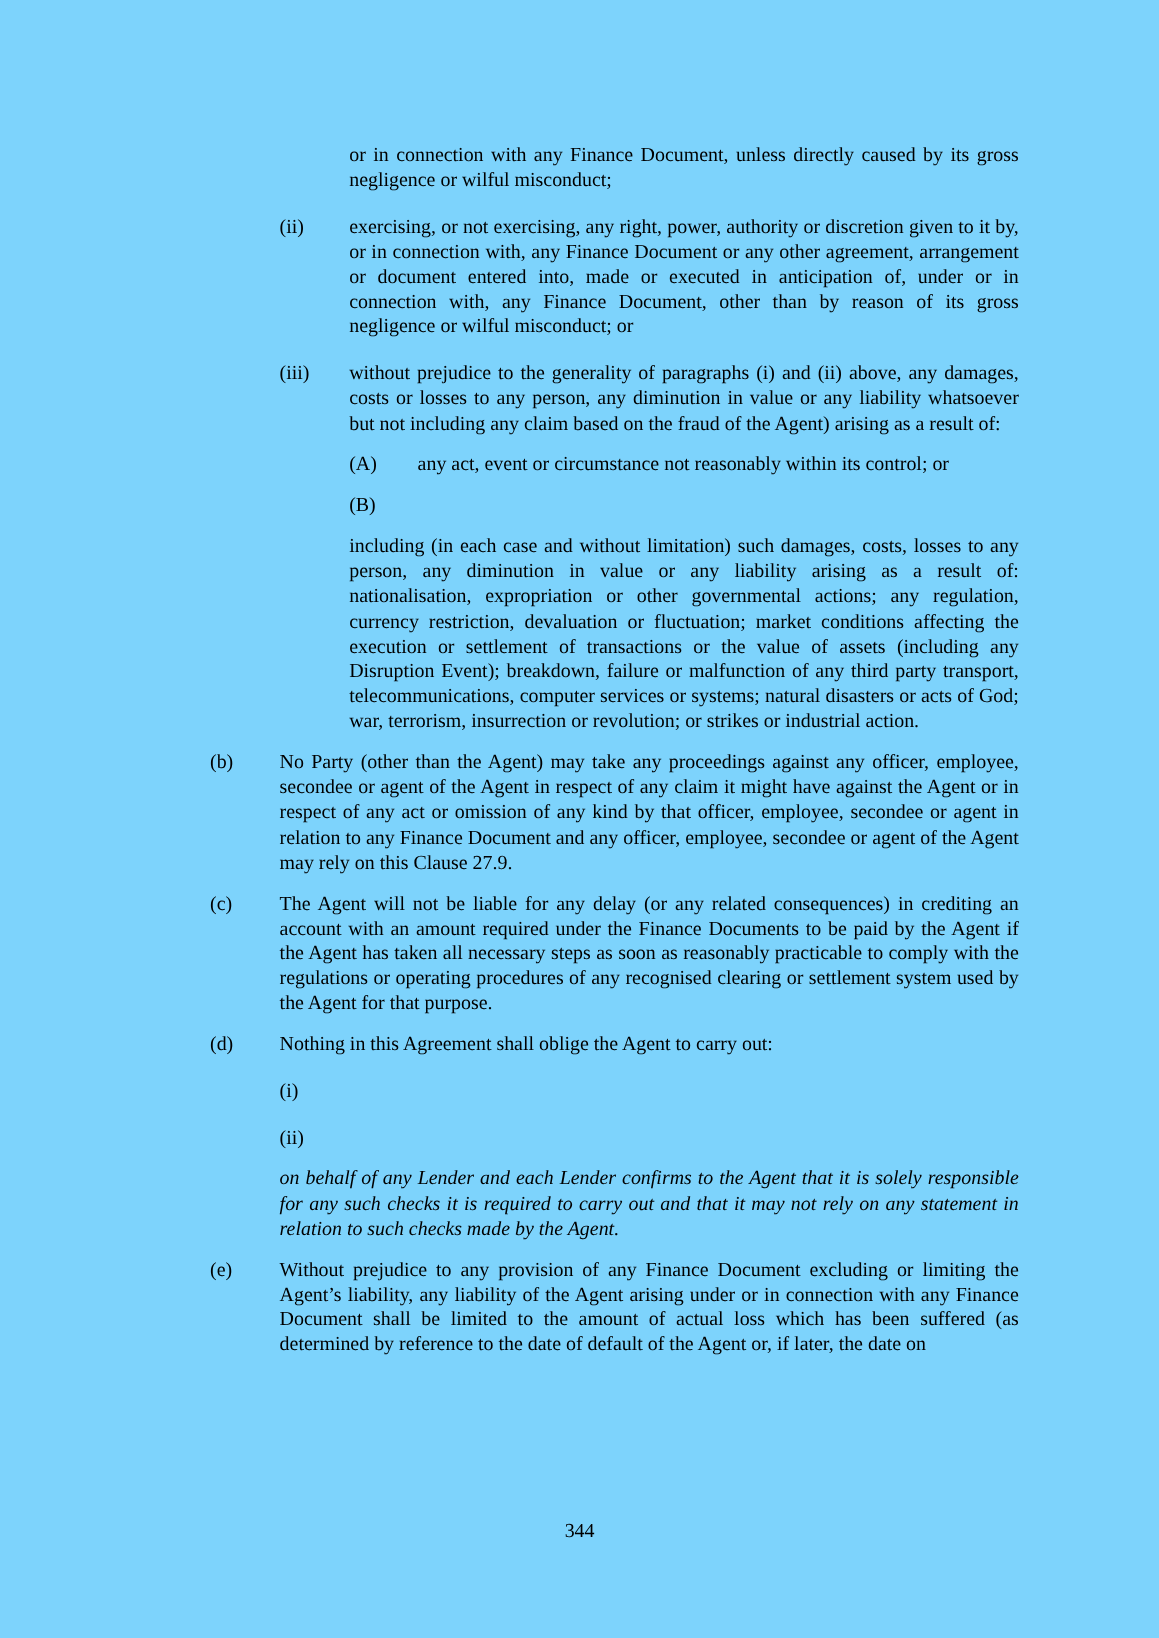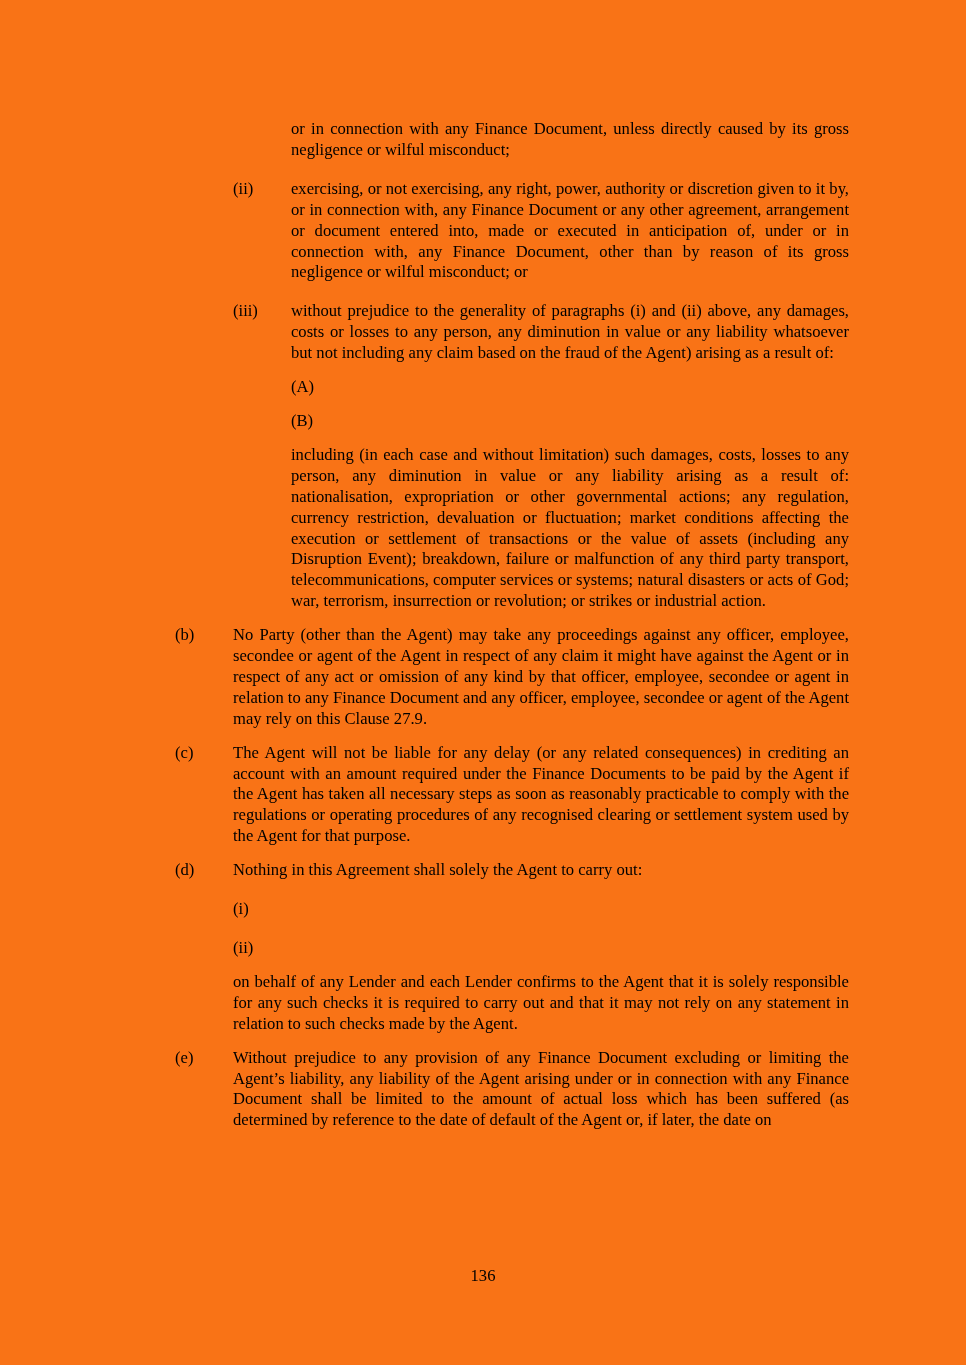--- a/index.html
+++ b/index.html
@@ -12,21 +12,21 @@
     height: 1365px;
     position: relative;
     font-family: "Liberation Serif", serif;
     color: #000000;
     overflow: hidden;
   }
   .page {
     position: relative;
     width: 966px;
     height: 1365px;
-    background: #f97316;
+    background: #7dd3fc;
   }
   .content {
     position: absolute;
     top: 119px;
     left: 0;
     right: 0;
   }
   .block {
     display: flex;
     align-items: flex-start;
@@ -43,21 +43,21 @@
     flex: 0 0 57px;
   }
   .block .text {
     flex: 1 1 auto;
     text-align: justify;
   }
   
   .l1  { padding-left: 175px; }
   .l2  { padding-left: 233px; margin-top: 18px; }
   .l3  { padding-left: 291px; }
-  .l1c { padding-left: 233px; }
+  .l1c { padding-left: 233px; font-style: italic; }
   .l2c { padding-left: 291px; }
   .footer {
     position: absolute;
     top: 1266px;
     left: 0;
     width: 966px;
     text-align: center;
     font-size: 16.6px;
     line-height: 20.9px;
   }
@@ -73,49 +73,50 @@
       <div class="block l2">
         <span class="label">(ii)</span>
         <div class="text">exercising, or not exercising, any right, power, authority or discretion given to it by, or in connection with, any Finance Document or any other agreement, arrangement or document entered into, made or executed in anticipation of, under or in connection with, any Finance Document, other than by reason of its gross negligence or wilful misconduct; or</div>
       </div>
       <div class="block l2">
         <span class="label">(iii)</span>
         <div class="text">without prejudice to the generality of paragraphs (i) and (ii) above, any damages, costs or losses to any person, any diminution in value or any liability whatsoever but not including any claim based on the fraud of the Agent) arising as a result of:</div>
       </div>
       <div class="block l3">
         <span class="label">(A)</span>
+        <div class="text">any act, event or circumstance not reasonably within its control; or</div>
       </div>
       <div class="block l3">
         <span class="label">(B)</span>
       </div>
       <div class="block l2c">
         <div class="text">including (in each case and without limitation) such damages, costs, losses to any person, any diminution in value or any liability arising as a result of: nationalisation, expropriation or other governmental actions; any regulation, currency restriction, devaluation or fluctuation; market conditions affecting the execution or settlement of transactions or the value of assets (including any Disruption Event); breakdown, failure or malfunction of any third party transport, telecommunications, computer services or systems; natural disasters or acts of God; war, terrorism, insurrection or revolution; or strikes or industrial action.</div>
       </div>
       <div class="block l1">
         <span class="label">(b)</span>
         <div class="text">No Party (other than the Agent) may take any proceedings against any officer, employee, secondee or agent of the Agent in respect of any claim it might have against the Agent or in respect of any act or omission of any kind by that officer, employee, secondee or agent in relation to any Finance Document and any officer, employee, secondee or agent of the Agent may rely on this Clause 27.9.</div>
       </div>
       <div class="block l1">
         <span class="label">(c)</span>
         <div class="text">The Agent will not be liable for any delay (or any related consequences) in crediting an account with an amount required under the Finance Documents to be paid by the Agent if the Agent has taken all necessary steps as soon as reasonably practicable to comply with the regulations or operating procedures of any recognised clearing or settlement system used by the Agent for that purpose.</div>
       </div>
       <div class="block l1">
         <span class="label">(d)</span>
-        <div class="text">Nothing in this Agreement shall solely the Agent to carry out:</div>
+        <div class="text">Nothing in this Agreement shall oblige the Agent to carry out:</div>
       </div>
       <div class="block l2">
         <span class="label">(i)</span>
       </div>
       <div class="block l2">
         <span class="label">(ii)</span>
       </div>
       <div class="block l1c">
         <div class="text">on behalf of any Lender and each Lender confirms to the Agent that it is solely responsible for any such checks it is required to carry out and that it may not rely on any statement in relation to such checks made by the Agent.</div>
       </div>
       <div class="block l1">
         <span class="label">(e)</span>
         <div class="text">Without prejudice to any provision of any Finance Document excluding or limiting the Agent’s liability, any liability of the Agent arising under or in connection with any Finance Document shall be limited to the amount of actual loss which has been suffered (as determined by reference to the date of default of the Agent or, if later, the date on</div>
       </div>
     </div>
   <div class="footer">
-    <span>136</span>
+    <span>344</span>
   </div>
 </div>
 
 </body></html>

